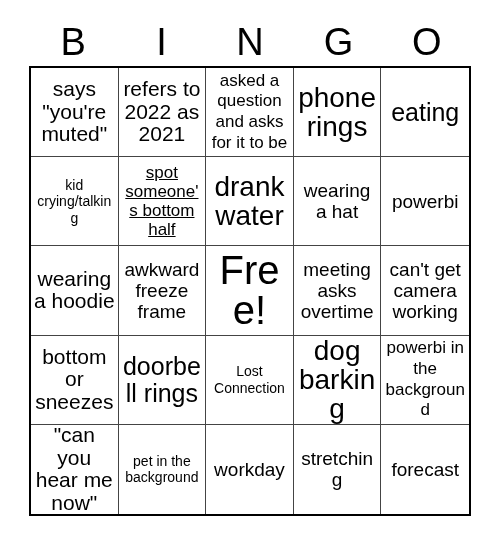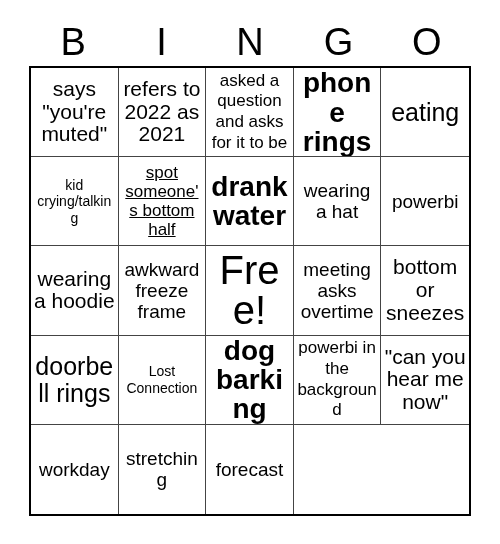--- a/index.html
+++ b/index.html
@@ -73,21 +73,21 @@
     line-height: 1.06;
     word-wrap: break-word;
   }
   
   .fs-xs  { font-size: 17px; line-height: 1.22; }
   .fs-s   { font-size: 14px;   line-height: 1.18; }
   .fs-m   { font-size: 17px;   line-height: 1.12; text-decoration: underline; }
   .fs-ml  { font-size: 19px;   line-height: 1.12; }
   .fs-l   { font-size: 21px;   line-height: 1.08; }
   .fs-xl  { font-size: 25px;   line-height: 1.05; }
-  .fs-xxl { font-size: 28px;   line-height: 1.04; font-weight: bold; }
+  .fs-xxl { font-size: 28px;   line-height: 1.04; }
   .fs-free{ font-size: 40px;   line-height: 1.02; }
 </style>
 </head>
 <body>
 
 <div id="card">
 
   <div id="header-row">
     <div class="header-letter">B</div>
     <div class="header-letter">I</div>
@@ -135,20 +135,23 @@
       </div>
     <div class="cell">
         <span class="cell-text fs-ml">awkward freeze frame</span>
       </div>
     <div class="cell">
         <span class="cell-text fs-free">Free!</span>
       </div>
     <div class="cell">
         <span class="cell-text fs-ml">meeting asks overtime</span>
       </div>
+    <div class="cell">
+        <span class="cell-text fs-ml">can't get camera working</span>
+      </div>
 
     <div class="cell">
         <span class="cell-text fs-l">bottom or sneezes</span>
       </div>
     <div class="cell">
         <span class="cell-text fs-xl">doorbell rings</span>
       </div>
     <div class="cell">
         <span class="cell-text fs-s">Lost Connection</span>
       </div>
@@ -156,20 +159,23 @@
         <span class="cell-text fs-xxl">dog barking</span>
       </div>
     <div class="cell">
         <span class="cell-text fs-xs">powerbi in the background</span>
       </div>
 
     <div class="cell">
         <span class="cell-text fs-l">"can you hear me now"</span>
       </div>
     <div class="cell">
+        <span class="cell-text fs-s">pet in the background</span>
+      </div>
+    <div class="cell">
         <span class="cell-text fs-ml">workday</span>
       </div>
     <div class="cell">
         <span class="cell-text fs-ml">stretching</span>
       </div>
     <div class="cell">
         <span class="cell-text fs-ml">forecast</span>
       </div>
   </div>
 

